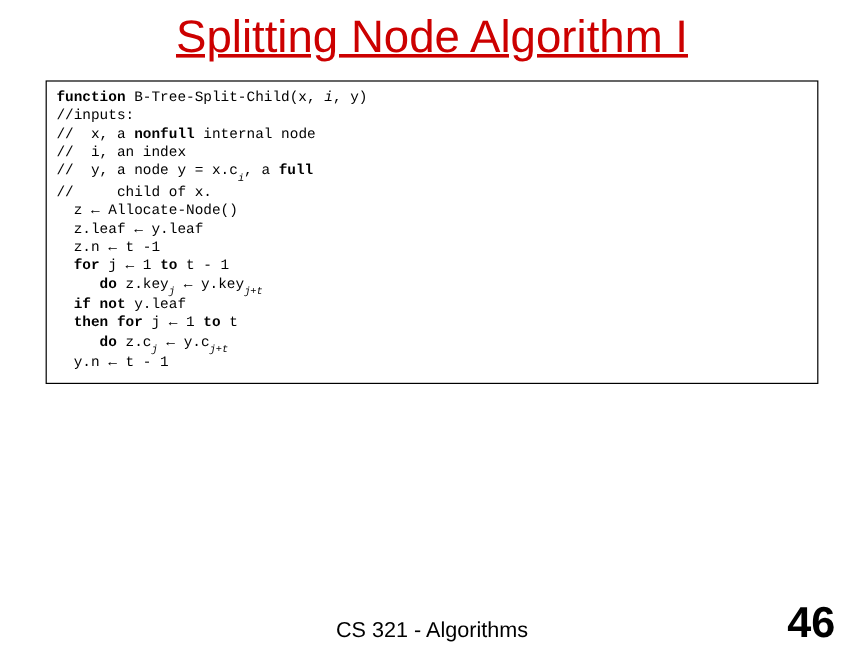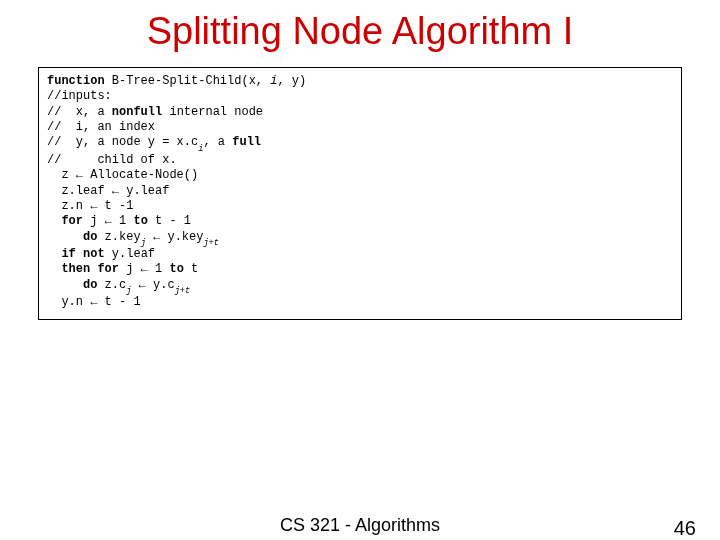--- a/index.html
+++ b/index.html
@@ -17,20 +17,21 @@
     height: 540px;
     box-sizing: border-box;
   }
   .title {
     color: #cc0000;
     font-size: 38px;
     font-weight: normal;
     text-align: center;
     margin-top: 10px;
     margin-bottom: 14px;
+    text-decoration: underline;
   }
   .codebox {
     margin: 0 38px;
     border: 1px solid #000;
     padding: 6px 8px 8px 8px;
     font-family: "Courier New", Courier, monospace;
     font-size: 12px;
     line-height: 1.28;
     color: #000;
     white-space: pre;
@@ -43,22 +44,22 @@
     bottom: 14px;
     width: 100%;
     text-align: center;
     font-size: 18px;
     color: #000;
   }
   .pagenum {
     position: absolute;
     bottom: 10px;
     right: 24px;
-    font-size: 20px;
-    font-weight: normal;
+    font-size: 36px;
+    font-weight: bold;
     color: #000;
   }
 </style>
 </head>
 <body>
 
 <div class="slide">
 
   <div class="title">Splitting Node Algorithm I</div>
 

